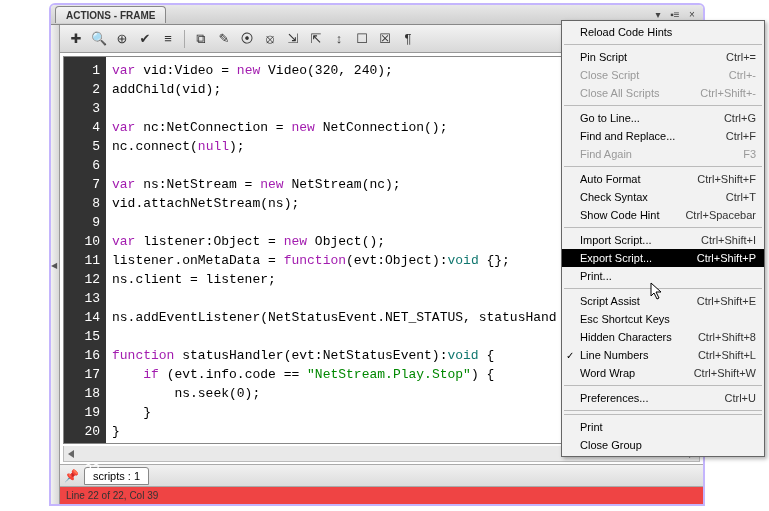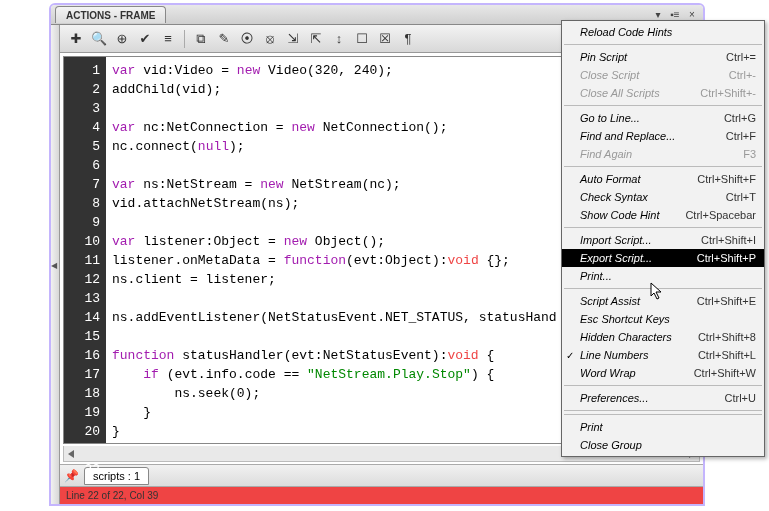--- a/index.html
+++ b/index.html
@@ -126,21 +126,21 @@
     font-size: 13px;
     color: #000;
     padding: 4px 6px;
     line-height: 19px;
     white-space: pre;
     flex: 1;
     overflow: hidden;
   }
   .code .kw { color: #a21caf; }
   .code .str { color: #008800; }
-  .code .typ { color: #ef4444; }
+  .code .typ { color: #0f766e; }
   .scrollbar-v {
     width:16px;
     background:#e9e9e9;
     border-left:1px solid #bbb;
     position: relative;
   }
   .scrollbar-v::before, .scrollbar-v::after {
     content:""; position:absolute; left:3px; width:0; height:0;
     border-left:5px solid transparent; border-right:5px solid transparent;
   }
@@ -205,21 +205,21 @@
     font-size: 11px;
   }
   .menu .item {
     display: flex;
     align-items: center;
     height: 18px;
     padding: 0 8px 0 18px;
     position: relative;
     color: #000;
   }
-  .menu .item .label { flex:1; white-space: nowrap; font-style: italic; }
+  .menu .item .label { flex:1; white-space: nowrap; }
   .menu .item .shortcut { color: #333; font-size: 11px; }
   .menu .item.disabled { color: #999; }
   .menu .item.disabled .shortcut { color: #999; }
   .menu .item.highlight {
     background: #000000; color: #fff;
   }
   .menu .item.highlight .shortcut { color:#fff; }
   .menu .msep {
     height: 1px; background: #bbb; margin: 3px 2px;
   }

